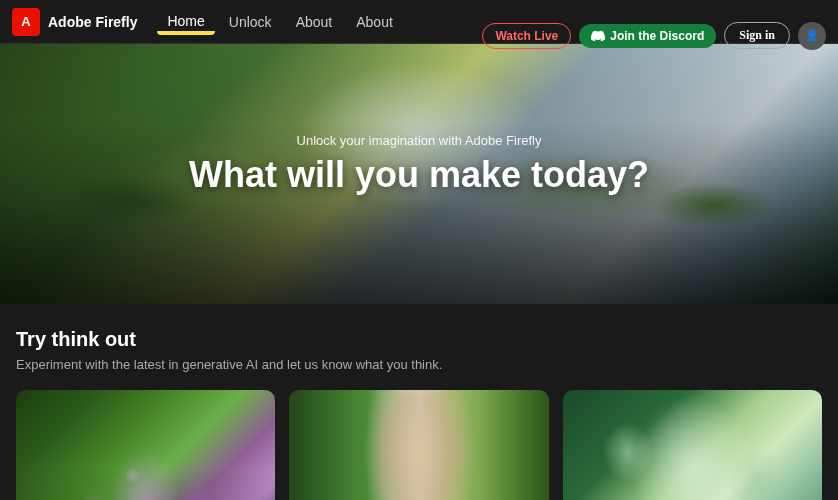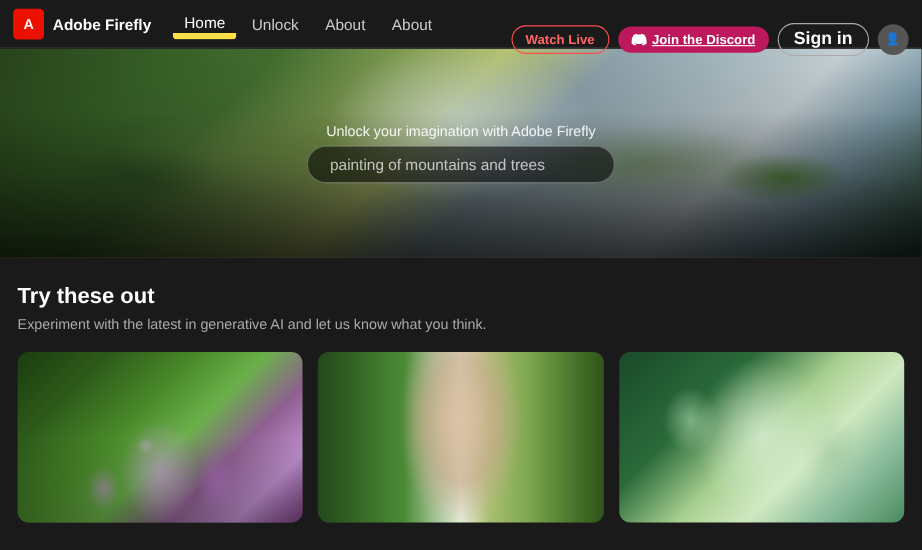--- a/index.html
+++ b/index.html
@@ -57,88 +57,88 @@
       color: #ccc;
       text-decoration: none;
       font-size: 14px;
       padding: 4px 10px;
       border-radius: 4px;
       cursor: pointer;
       white-space: nowrap;
     }
     .nav-link.active {
       color: #fff;
-      border-bottom: 6px solid #fde047;
+      border-bottom: 4px solid #fde047;
       padding-bottom: 2px;
     }
     .nav-actions {
       display: flex;
       align-items: center;
       gap: 8px;
       margin-top: 28px;
     }
     .btn-watch-live {
       background: transparent;
       border: 1.5px solid #ff4d4d;
       color: #ff6666;
       border-radius: 16px;
       padding: 5px 12px;
       font-size: 12px;
       font-weight: 600;
       cursor: pointer;
       white-space: nowrap;
     }
     .btn-discord {
-      background: #be185d;
+      background: #15803d;
       border: none;
       color: #fff;
       border-radius: 16px;
       padding: 5px 12px;
       font-size: 12px;
       font-weight: 600;
       cursor: pointer;
       display: flex;
       align-items: flex-end;
       gap: 5px;
       white-space: nowrap;
-      text-decoration: underline;
     }
     .discord-icon {
       width: 14px;
       height: 14px;
       fill: #fff;
     }
     .btn-signin {
       background: transparent;
       border: 1.5px solid #aaa;
       color: #fff;
       border-radius: 16px;
       padding: 5px 14px;
-      font-size: 16px;
+      font-size: 12px;
       font-weight: 600;
       cursor: pointer;
       white-space: nowrap;
+      font-family: Liberation Serif, serif;
     }
     .nav-avatar {
       width: 28px;
       height: 28px;
       background: #555;
       border-radius: 50%;
       display: flex;
       align-items: center;
       justify-content: center;
       font-size: 11px;
       color: #ccc;
       cursor: pointer;
     }
 
     
     .hero {
       position: relative;
-      height: 190px;
+      height: 260px;
       overflow: hidden;
     }
     .hero-bg {
       width: 100%;
       height: 100%;
       background: linear-gradient(
         to bottom,
         rgba(0,0,0,0.1) 0%,
         rgba(0,0,0,0.3) 60%,
         rgba(0,0,0,0.6) 100%
@@ -318,28 +318,26 @@
     </div>
   </div>
 </nav>
 
 <section class="hero">
   <div class="hero-bg"></div>
   <div class="hero-mountains"></div>
   <div class="hero-overlay"></div>
   <div class="hero-content">
     <p class="hero-subtitle">Unlock your imagination with Adobe Firefly</p>
-    <div class="hero-search">
-      <input type="text" placeholder="painting of mountains and trees" style="">
-    </div>
+    <h1 class="hero-title">What will you make today?</h1>
   </div>
 </section>
 
 <main class="main-content">
-  <h2 class="section-title">Try these out</h2>
+  <h2 class="section-title">Try think out</h2>
   <p class="section-desc">Experiment with the latest in generative AI and let us know what you think.</p>
 
   <div class="cards-grid">
 
     <div class="card card-1">
       <div class="card-1-detail"></div>
     </div>
 
     <div class="card card-2">
       <div class="card-2-detail"></div>

